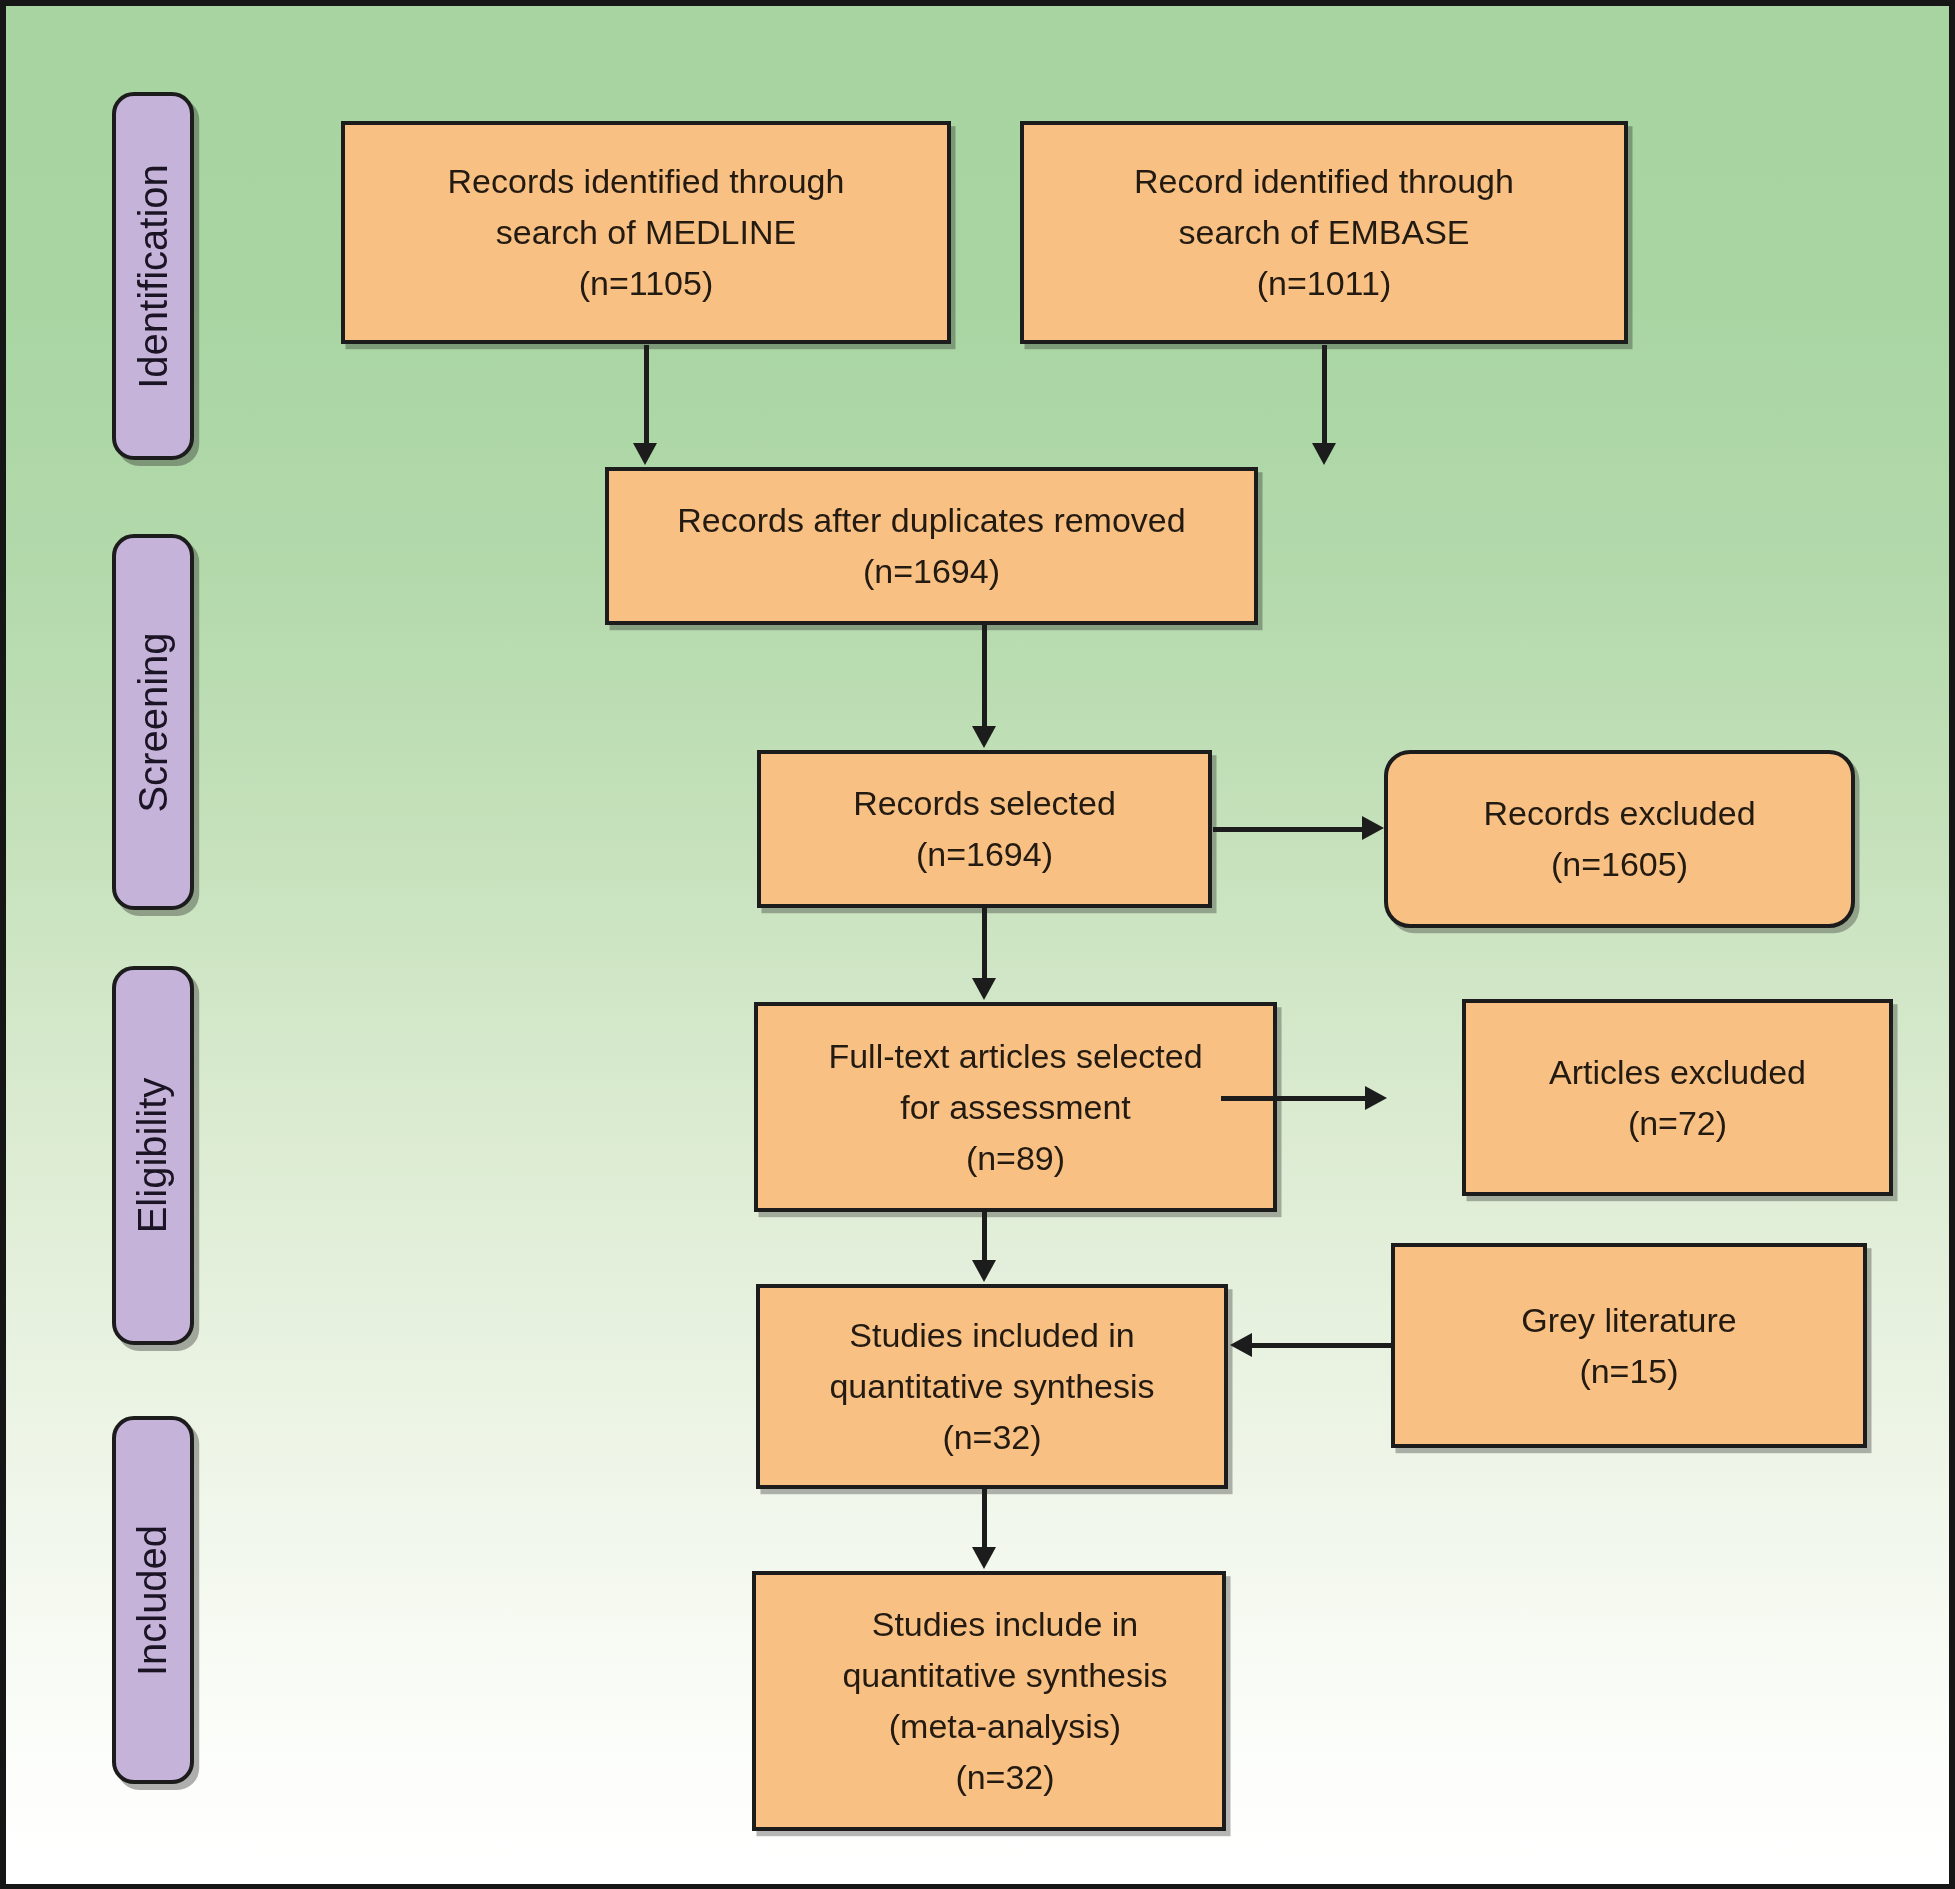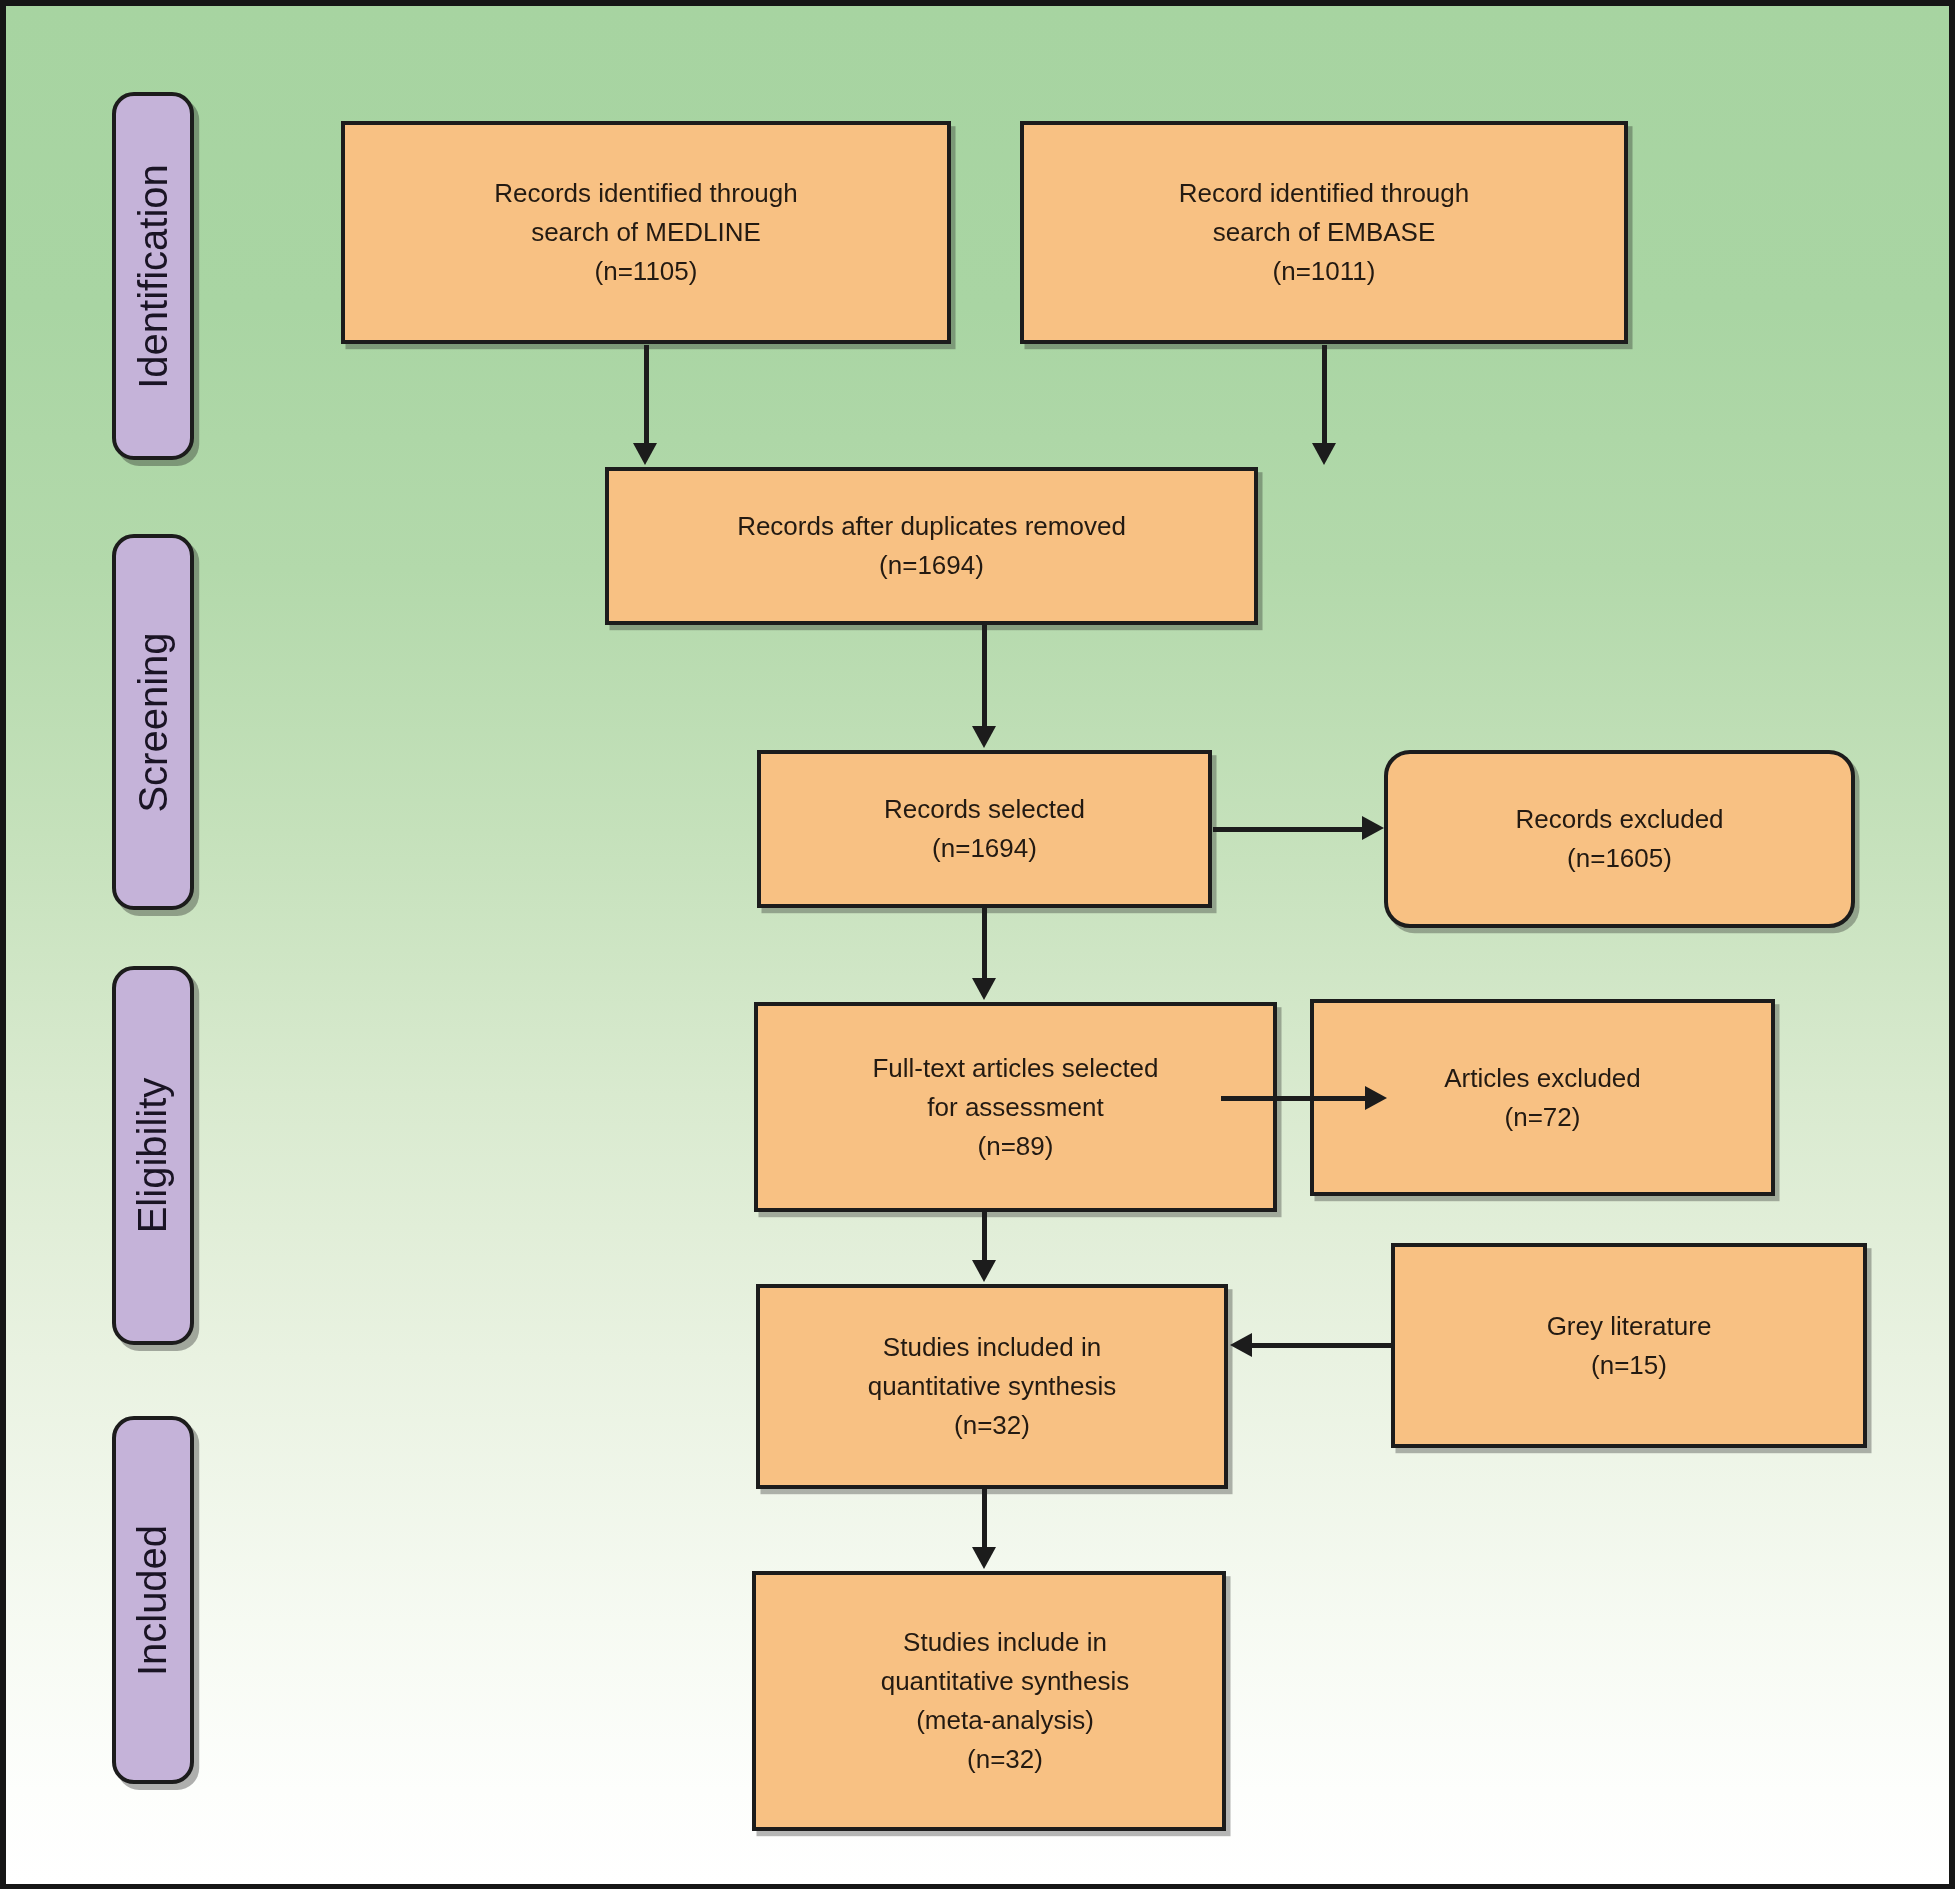--- a/index.html
+++ b/index.html
@@ -24,21 +24,21 @@
   .box{
     position:absolute;
     background:var(--box-fill);
     border:4.5px solid var(--box-border);
     box-shadow:4.5px 5.2px 0 rgba(28,28,28,0.32);
     display:flex;align-items:center;justify-content:center;
     text-align:center;
   }
   .box-text{
     white-space:pre-line;
-    font-size:26px;line-height:1.5;
+    font-size:34px;line-height:1.5;
     color:var(--ink);
   }
   .stage{
     position:absolute;
     left:106px;width:82px;
     background:var(--stage-fill);
     border:4.5px solid var(--box-border);
     border-radius:22px;
     box-shadow:5.2px 6px 0 rgba(28,28,28,0.35);
     display:flex;align-items:center;justify-content:center;
@@ -94,21 +94,21 @@
   </div>
   <div class="box" style="left:1378px;top:744px;width:471px;height:178px;border-radius:26px;">
     <span class="box-text">Records excluded
 (n=1605)</span>
   </div>
   <div class="box" style="left:748px;top:996px;width:523px;height:210px;">
     <span class="box-text">Full-text articles selected
 for assessment
 (n=89)</span>
   </div>
-  <div class="box" style="left:1304px;top:993px;width:465px;height:197px;justify-content:center;">
+  <div class="box" style="left:1456px;top:993px;width:431px;height:197px;justify-content:center;">
     <span class="box-text">Articles excluded
 (n=72)</span>
   </div>
   <div class="box" style="left:750px;top:1278px;width:472px;height:205px;">
     <span class="box-text">Studies included in
 quantitative synthesis
 (n=32)</span>
   </div>
   <div class="box" style="left:1385px;top:1237px;width:476px;height:205px;">
     <span class="box-text">Grey literature

